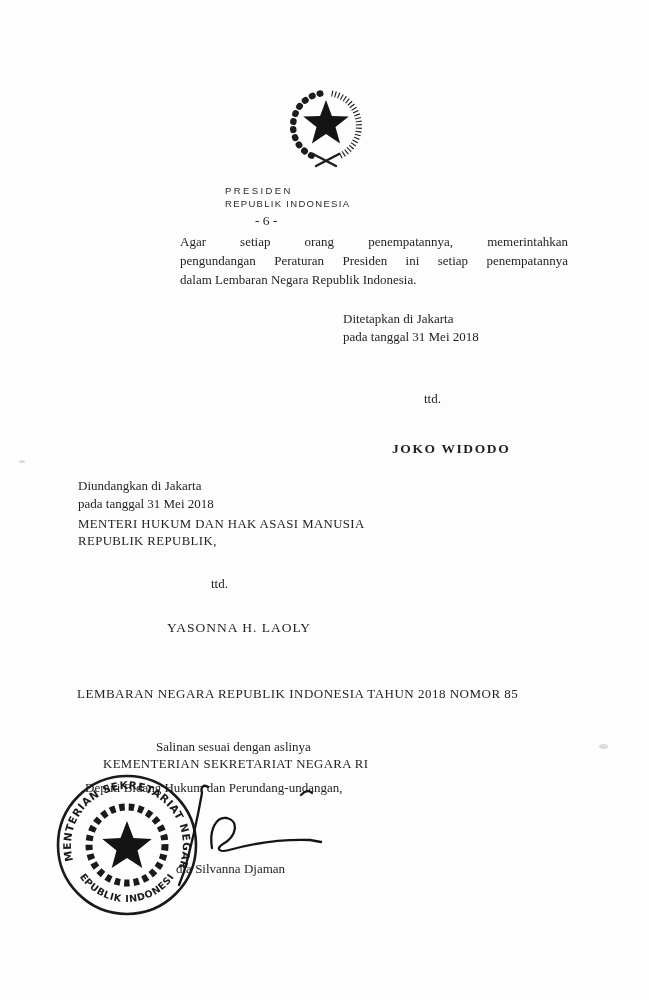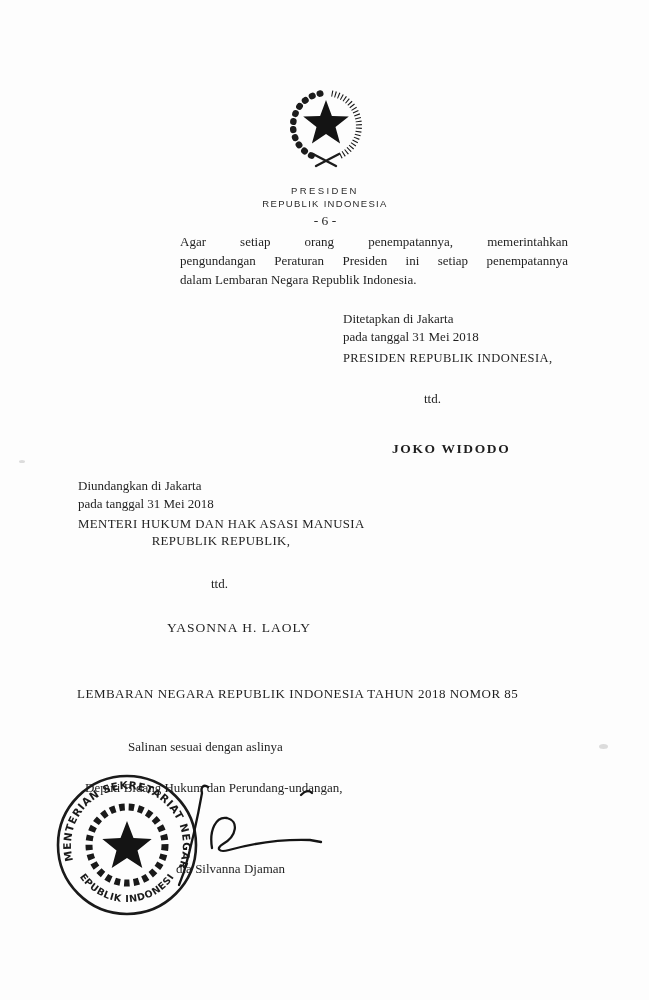--- a/index.html
+++ b/index.html
@@ -3,21 +3,21 @@
 <meta charset="utf-8">
 <style>
   html,body{margin:0;padding:0;background:#e8e8e8;}
   .page{
     position:relative;width:649px;height:1000px;margin:0 auto;
     background:#fdfdfd;color:#1f1f1f;overflow:hidden;
     font-family:"Liberation Serif","DejaVu Serif",serif;
     font-size:13px;line-height:15px;
   }
   .t{position:absolute;white-space:nowrap;}
-  .center{text-align:center;white-space:normal;}
+  .center{text-align:left;white-space:normal;}
   .hdr{font-family:"Liberation Sans","DejaVu Sans",sans-serif;color:#2b2b2b;}
   .just{text-align:justify;text-align-last:justify;white-space:normal;}
   .caps{letter-spacing:.4px;}
   .speck{position:absolute;background:#dcdcdc;border-radius:50%;}
   svg text{font-family:"DejaVu Sans","Liberation Sans",sans-serif;}
 </style>
 </head>
 <body>
 
 <div class="page">
@@ -36,34 +36,34 @@
   <div class="t hdr center" style="left:225px;top:183px;width:200px;font-size:9.5px;letter-spacing:2.4px;">PRESIDEN</div>
   <div class="t hdr center" style="left:225px;top:196px;width:200px;font-size:9.5px;letter-spacing:1.3px;">REPUBLIK INDONESIA</div>
   <div class="t center" style="left:255px;top:213px;width:140px;font-size:13.5px;">- 6 -</div>
 
   <div class="t just" style="left:180px;top:234px;width:388px;">Agar setiap orang penempatannya, memerintahkan</div>
   <div class="t just" style="left:180px;top:253px;width:388px;">pengundangan Peraturan Presiden ini setiap penempatannya</div>
   <div class="t" style="left:180px;top:272px;">dalam Lembaran Negara Republik Indonesia.</div>
 
   <div class="t" style="left:343px;top:311px;">Ditetapkan di Jakarta</div>
   <div class="t" style="left:343px;top:329px;">pada tanggal 31 Mei 2018</div>
-  <div class="t caps" style="left:343px;top:351px;font-size:12.5px;">PRESIDEN REPUBLIK INDONESIA,</div>
   <div class="t" style="left:424px;top:391px;">ttd.</div>
   <div class="t" style="left:392px;top:441px;font-size:13.5px;letter-spacing:1.6px;font-weight:bold;">JOKO WIDODO</div>
 
   <div class="t" style="left:78px;top:478px;">Diundangkan di Jakarta</div>
   <div class="t" style="left:78px;top:496px;">pada tanggal 31 Mei 2018</div>
   <div class="t caps" style="left:78px;top:517px;font-size:12.8px;text-align:right;">MENTERI HUKUM DAN HAK ASASI MANUSIA</div>
   <div class="t center caps" style="left:78px;top:534px;width:286px;font-size:12.8px;">REPUBLIK REPUBLIK,</div>
   <div class="t" style="left:211px;top:576px;">ttd.</div>
   <div class="t" style="left:167px;top:620px;font-size:13.5px;letter-spacing:1px;">YASONNA H. LAOLY</div>
 
   <div class="t" style="left:77px;top:686px;font-size:13px;letter-spacing:.5px;">LEMBARAN NEGARA REPUBLIK INDONESIA TAHUN 2018 NOMOR 85</div>
 
-  <div class="t" style="left:128px;top:739px;">Salinan sesuai dengan aslinya</div>
+  <div class="t" style="left:156px;top:739px;">Salinan sesuai dengan aslinya</div>
+  <div class="t caps" style="left:103px;top:757px;font-size:12.8px;">KEMENTERIAN SEKRETARIAT NEGARA RI</div>
   <div class="t" style="left:85px;top:780px;">Deputi Bidang Hukum dan Perundang-undangan,</div>
   <div class="t" style="left:176px;top:861px;z-index:1;">dia Silvanna Djaman</div>
 
   <svg style="position:absolute;left:53px;top:771px;z-index:2;" width="148" height="148" viewBox="0 0 148 148">
     <circle cx="74" cy="74" r="69" fill="none" stroke="#1a1a1a" stroke-width="2.6"></circle>
     <path id="sealArcTop" d="M 21.4,93.2 A 56 56 0 1 1 126.6,93.2" fill="none"></path>
     <path id="sealArcBottom" d="M 27.3,106.7 A 57 57 0 0 0 120.7,106.7" fill="none"></path>
     <text font-size="10.6" font-weight="bold" fill="#1a1a1a" letter-spacing="0.6">
       <textPath href="#sealArcTop" startOffset="50%" text-anchor="middle">KEMENTERIAN SEKRETARIAT NEGARA</textPath>
     </text>

